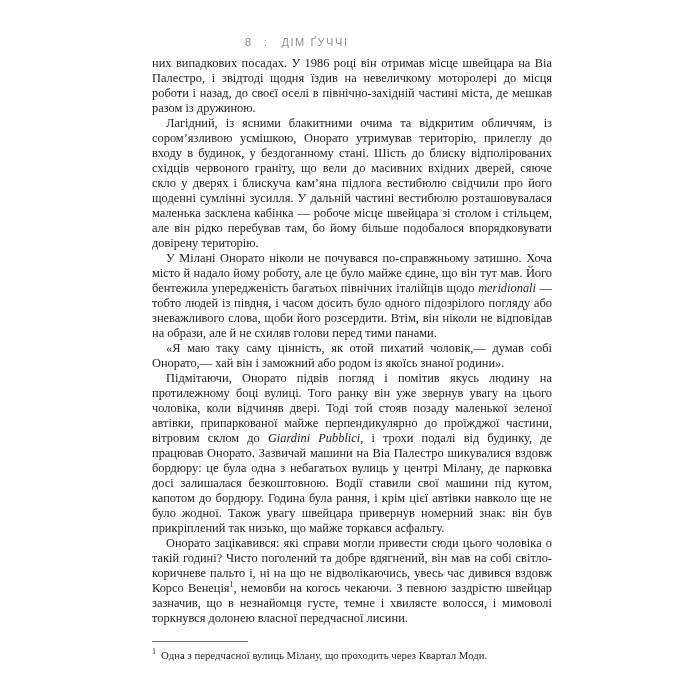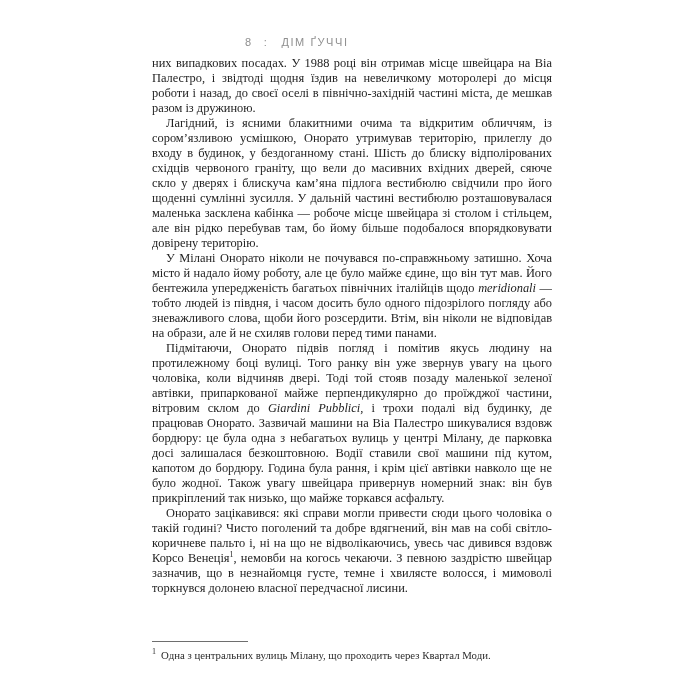--- a/index.html
+++ b/index.html
@@ -57,24 +57,25 @@
 </head>
 <body>
 
 <header class="running-head">
   <span class="pgnum">8</span>
   <span class="sep">:</span>
   <span class="title">ДІМ ҐУЧЧІ</span>
 </header>
 
 <main class="text-column">
-    <p class=""><span>них випадкових посадах. У 1988 році він отримав місце швейцара на Віа Палестро, і звідтоді щодня їздив на невеличкому моторолері до місця роботи і назад, до своєї оселі в північно-західній частині міста, де мешкав разом із дружиною.</span></p>
+    <p class=""><span>них випадкових посадах. У 1986 році він отримав місце швейцара на Віа Палестро, і звідтоді щодня їздив на невеличкому моторолері до місця роботи і назад, до своєї оселі в північно-західній частині міста, де мешкав разом із дружиною.</span></p>
     <p class="indent"><span>Лагідний, із ясними блакитними очима та відкритим обличчям, із сором’язливою усмішкою, Онорато утримував територію, прилеглу до входу в будинок, у бездоганному стані. Шість до блиску відполірованих східців червоного граніту, що вели до масивних вхідних дверей, сяюче скло у дверях і блискуча кам’яна підлога вестибюлю свідчили про його щоденні сумлінні зусилля. У дальній частині вестибюлю розташовувалася маленька засклена кабінка — робоче місце швейцара зі столом і стільцем, але він рідко перебував там, бо йому більше подобалося впорядковувати довірену територію.</span></p>
     <p class="indent"><span>У Мілані Онорато ніколи не почувався по-справжньому затишно. Хоча місто й надало йому роботу, але це було майже єдине, що він тут мав. Його бентежила упередженість багатьох північних італійців щодо </span><i>meridionali</i><span> — тобто людей із півдня, і часом досить було одного підозрілого погляду або зневажливого слова, щоби його розсердити. Втім, він ніколи не відповідав на образи, але й не схиляв голови перед тими панами.</span></p>
+    <p class="indent"><span>«Я маю таку саму цінність, як отой пихатий чоловік,— думав собі Онорато,— хай він і заможний або родом із якоїсь знаної родини».</span></p>
     <p class="indent"><span>Підмітаючи, Онорато підвів погляд і помітив якусь людину на протилежному боці вулиці. Того ранку він уже звернув увагу на цього чоловіка, коли відчиняв двері. Тоді той стояв позаду маленької зеленої автівки, припаркованої майже перпендикулярно до проїжджої частини, вітровим склом до </span><i>Giardini Pubblici</i><span>, і трохи подалі від будинку, де працював Онорато. Зазвичай машини на Віа Палестро шикувалися вздовж бордюру: це була одна з небагатьох вулиць у центрі Мілану, де парковка досі залишалася безкоштовною. Водії ставили свої машини під кутом, капотом до бордюру. Година була рання, і крім цієї автівки навколо ще не було жодної. Також увагу швейцара привернув номерний знак: він був прикріплений так низько, що майже торкався асфальту.</span></p>
     <p class="indent"><span>Онорато зацікавився: які справи могли привести сюди цього чоловіка о такій годині? Чисто поголений та добре вдягнений, він мав на собі світло-коричневе пальто і, ні на що не відволікаючись, увесь час дивився вздовж Корсо Венеція</span><sup class="ref">1</sup><span>, немовби на когось чекаючи. З певною заздрістю швейцар зазначив, що в незнайомця густе, темне і хвилясте волосся, і мимоволі торкнувся долонею власної передчасної лисини.</span></p>
   </main>
 
 <div class="footnote-rule"></div>
 
 <div class="footnote">
-  <sup class="ref">1</sup><span>Одна з центральних вулиць Мілану, що проходить через Квартал Моди.</span>
+  <sup class="ref">1</sup><span>Одна з передчасної вулиць Мілану, що проходить через Квартал Моди.</span>
 </div>
 
 </body></html>

